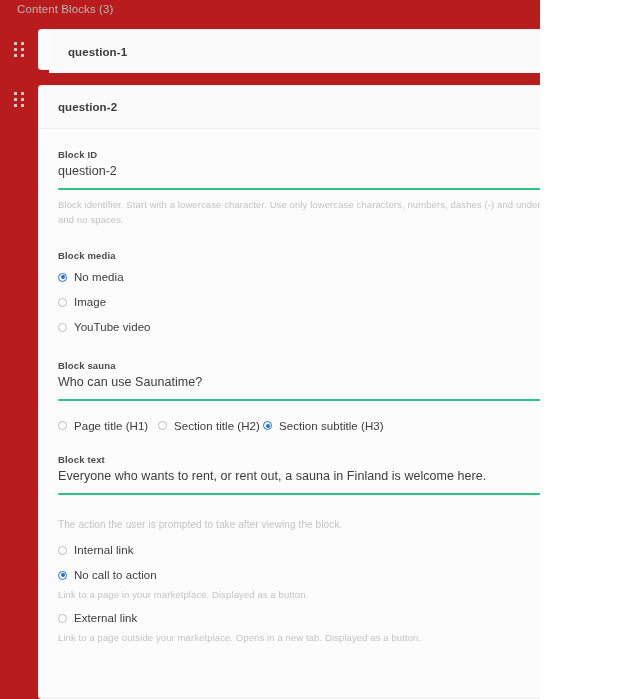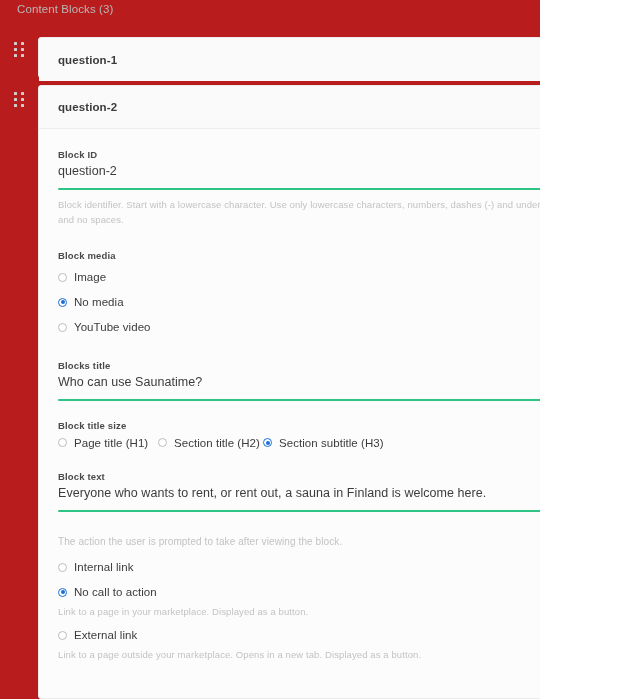--- a/index.html
+++ b/index.html
@@ -209,21 +209,21 @@
 
   <div class="drag-handle" style="left:12px; top:40px;">
     <i></i>
       <i></i>
     <i></i>
       <i></i>
     <i></i>
       <i></i>
   </div>
 
-  <div class="card" style="top:37px; height:41px;">
+  <div class="card" style="top:29px; height:41px;padding-left:10px;">
     <div class="card-header">
       <div class="card-title">question-1</div>
       <div class="header-actions">
         <span class="dots-icon">
           <i></i>
             <i></i>
             <i></i>
         </span>
         <span class="chev">
           <svg width="11" height="7" viewBox="0 0 11 7" fill="none">
@@ -267,47 +267,46 @@
         <div class="field-value">question-2</div>
         <div class="field-underline"></div>
         <div class="field-help">Block identifier. Start with a lowercase character. Use only lowercase characters, numbers, dashes (-) and underscores (_), and no spaces.</div>
       </div>
 
       <div class="field" style="margin-top:22px;">
         <div class="field-label">Block media</div>
         <div class="radio-group">
           <div class="radio-row">
             <label class="radio-opt">
+              <span class="radio-mark checked"></span>
+              <span class="radio-label">No media</span>
+            </label>
+          </div>
+          <div class="radio-row">
+            <label class="radio-opt">
               <span class="radio-mark"></span>
               <span class="radio-label">Image</span>
             </label>
           </div>
           <div class="radio-row">
             <label class="radio-opt">
-              <span class="radio-mark checked"></span>
-              <span class="radio-label">No media</span>
-            </label>
-          </div>
-          <div class="radio-row">
-            <label class="radio-opt">
               <span class="radio-mark"></span>
               <span class="radio-label">YouTube video</span>
             </label>
           </div>
         </div>
       </div>
 
       <div class="field" style="margin-top:20px;">
-        <div class="field-label">Blocks title</div>
+        <div class="field-label">Block sauna</div>
         <div class="field-value">Who can use Saunatime?</div>
         <div class="field-underline"></div>
       </div>
 
       <div class="field" style="margin-top:19px;">
-        <div class="field-label">Block title size</div>
         <div class="radio-group radio-inline" style="margin-top:6px;">
           <label class="radio-opt">
             <span class="radio-mark"></span>
             <span class="radio-label">Page title (H1)</span>
           </label>
           <label class="radio-opt">
             <span class="radio-mark"></span>
             <span class="radio-label">Section title (H2)</span>
           </label>
           <label class="radio-opt">

